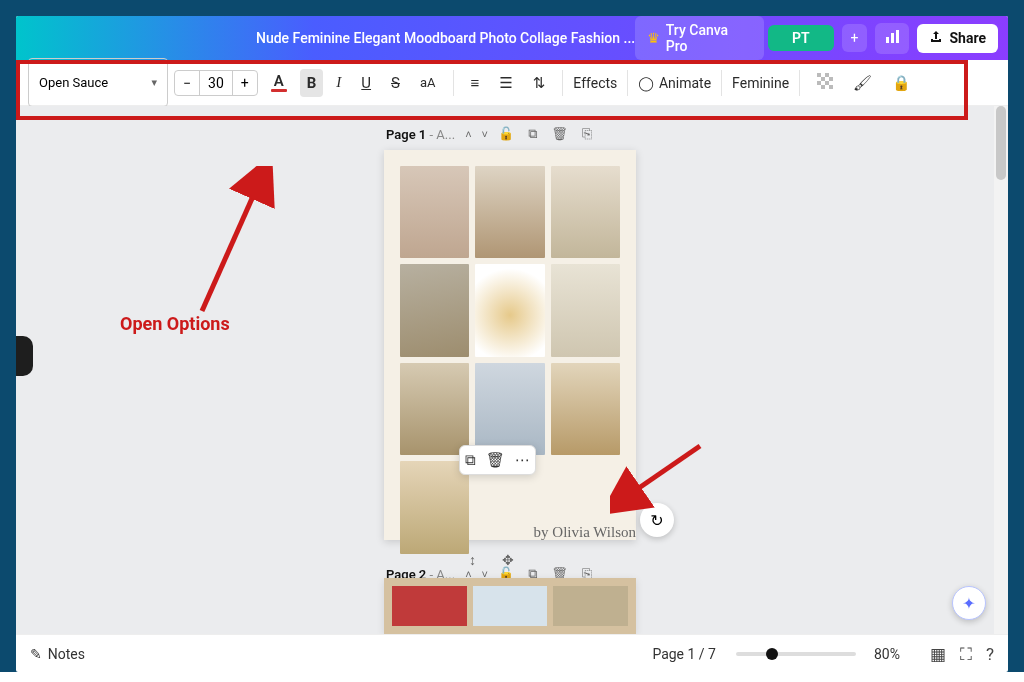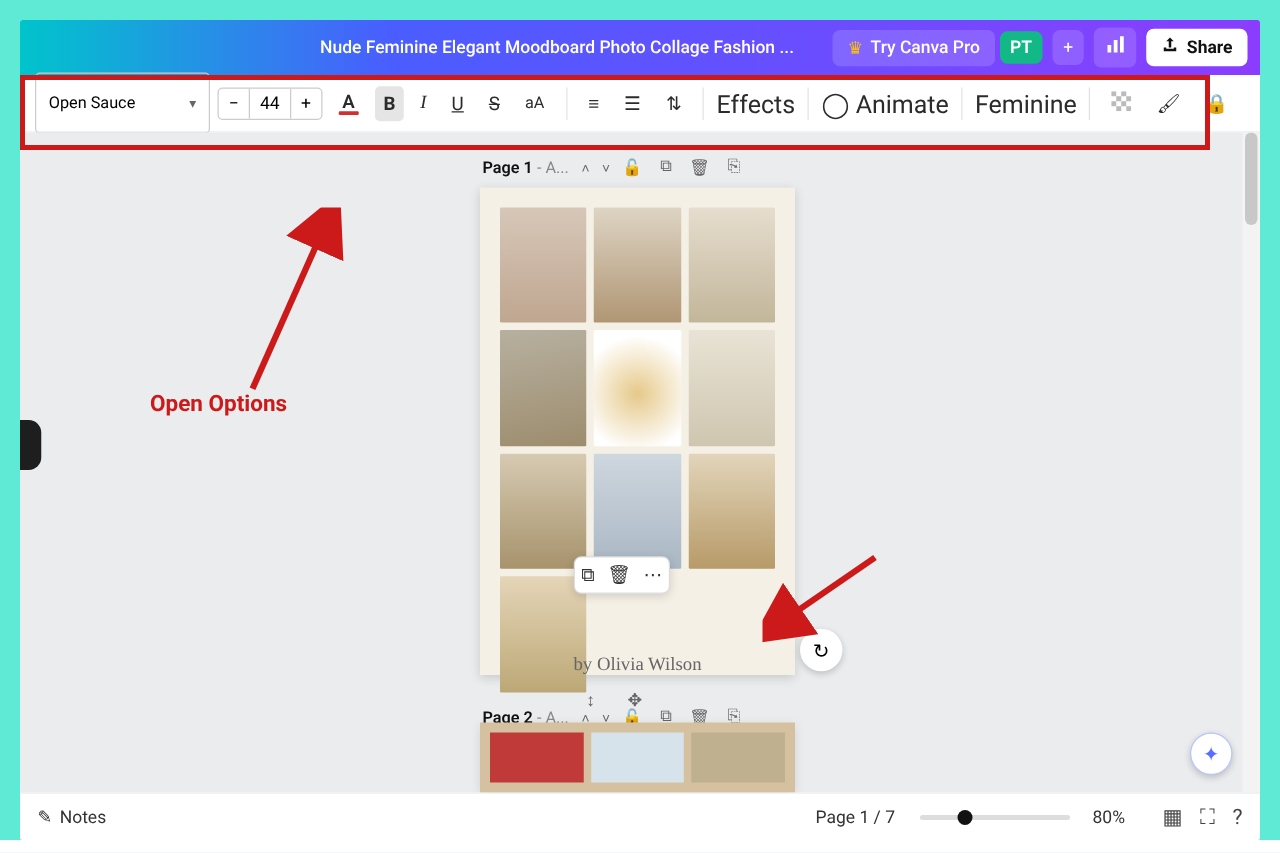--- a/index.html
+++ b/index.html
@@ -1,42 +1,42 @@
 <!DOCTYPE html>
 <html><head>
 <meta charset="utf-8">
 <style>
   html,body{margin:0;padding:0;font-family:-apple-system,BlinkMacSystemFont,"Segoe UI",Roboto,Arial,sans-serif;box-sizing:border-box}
   *,*::before,*::after{box-sizing:inherit}
-  .frame{width:1024px;height:672px;background:#5eead4;position:relative;overflow:hidden}
+  .frame{width:1024px;height:672px;background:#0c4a6e;position:relative;overflow:hidden}
   .app{position:absolute;left:16px;top:16px;right:16px;bottom:0;background:#fff;border-radius:2px;overflow:hidden;display:flex;flex-direction:column}
 
   
   .topbar{height:44px;background:linear-gradient(90deg,#00c4cc 0%,#4a5dff 30%,#8b3dff 100%);display:flex;align-items:center;color:#fff;padding:0 10px;font-size:14px}
   .title{margin-left:230px;font-weight:500;white-space:nowrap}
   .spacer{flex:1}
   .try{display:flex;align-items:center;gap:6px;background:rgba(255,255,255,0.15);padding:6px 12px;border-radius:6px;font-weight:500;cursor:pointer}
   .crown{color:#ffc107}
-  .pt{background:#12b886;border-radius:6px;padding:5px 8px;font-weight:600;margin-left:4px;display:flex;align-items:center;gap:4px;cursor:pointer}
+  .pt{background:#12b886;border-radius:6px;padding:5px 24px;font-weight:600;margin-left:4px;display:flex;align-items:center;gap:4px;cursor:pointer}
   .plusbtn{padding:5px 9px}
   .iconbtn{background:rgba(255,255,255,0.15);border-radius:6px;padding:6px 9px;margin-left:8px;display:flex;align-items:center;cursor:pointer}
   .share{background:#fff;color:#111;display:flex;align-items:center;gap:6px;border-radius:6px;padding:6px 12px;font-weight:700;margin-left:8px;cursor:pointer}
 
   
   .toolbar-wrap{position:relative}
   .toolbar{height:46px;display:flex;align-items:center;gap:6px;padding:0 12px;border-bottom:1px solid #eee}
   .redbox{position:absolute;left:0;right:40px;top:0;bottom:-14px;border:4px solid #cc1a1a;pointer-events:none;z-index:5}
   .font-sel{display:flex;align-items:center;gap:4px;border:1px solid #ccc;border-radius:4px;padding:16px 10px;cursor:pointer;min-width:140px;font-size:13px}
   .size-grp{display:flex;align-items:center;border:1px solid #ccc;border-radius:4px;overflow:hidden}
   .size-grp>*{padding:4px 8px;font-size:14px;cursor:pointer}
   .size-grp .val{border-left:1px solid #ccc;border-right:1px solid #ccc;min-width:30px;text-align:center}
   .tbtn{padding:5px 7px;border-radius:4px;cursor:pointer;color:#2b2b2b;font-size:15px;display:flex;align-items:center;justify-content:center}
   .tbtn.active{background:#e5e5e5}
   .divider{width:1px;height:26px;background:#e3e3e3;margin:0 4px}
-  .tlabel{cursor:pointer;font-size:20px;color:#2b2b2b}
+  .tlabel{cursor:pointer;font-size:14px;color:#2b2b2b}
   .anim{display:flex;align-items:center;gap:5px}
 
   
   .canvas-area{flex:1;background:#ebecee;position:relative;overflow:hidden}
   .page-label{position:absolute;left:370px;display:flex;align-items:center;gap:10px;color:#555;font-size:13px}
   .pg-title{color:#111;font-weight:600}
   .pg-sub{color:#888}
   .mini-icons{display:flex;gap:14px;color:#666}
   .mini-icons span{cursor:pointer}
   .page-label.p1{top:20px}
@@ -52,21 +52,21 @@
   .c5{background:radial-gradient(circle at 50% 55%,#e6c98a,#fff 75%)}
   .c6{background:linear-gradient(#e8e3d5,#cfc6b0)}
   .c7{background:linear-gradient(#d6cab2,#a7936c)}
   .c8{background:linear-gradient(#cfd7df,#a9b7c4)}
   .c9{background:linear-gradient(#e2d5bb,#b79a68)}
   .c10{background:linear-gradient(#e5d5b8,#bca876)}
 
   .text-sel{position:absolute;left:380px;top:394px;width:228px;height:20px;border:1px solid #7a4dff;background:rgba(255,255,255,.2)}
   .handle{position:absolute;width:12px;height:12px;border-radius:50%;background:#fff;border:1px solid #7a4dff;left:-6px;top:4px}
   .decor{position:absolute;width:100%;text-align:center;top:1px;font-size:10px;letter-spacing:2px;color:#2a2a2a;font-weight:500}
-  .byline{position:absolute;left:368px;top:418px;width:252px;text-align:center;font-family:"Brush Script MT",cursive;color:#666;font-size:15px}
+  .byline{position:absolute;left:368px;top:418px;width:252px;text-align:right;font-family:"Brush Script MT",cursive;color:#666;font-size:15px}
   .float-tools{position:absolute;left:443px;top:339px;background:#fff;border:1px solid #ddd;border-radius:6px;display:flex;padding:5px;gap:10px;box-shadow:0 2px 8px rgba(0,0,0,.15);z-index:6}
   .float-tools span{cursor:pointer;font-size:15px;color:#333}
   .circle-btn{position:absolute;width:34px;height:34px;border-radius:50%;background:#fff;box-shadow:0 2px 6px rgba(0,0,0,.2);display:flex;align-items:center;justify-content:center;cursor:pointer}
   .comment{left:624px;top:397px}
   .ai{left:936px;top:480px;border:1px solid #b8c4ff}
   .grab{position:absolute;left:-1px;top:230px;width:18px;height:40px;background:#1e1e1e;border-radius:0 10px 10px 0}
 
   .below{position:absolute;left:453px;top:446px;display:flex;gap:26px;color:#666}
   .below span{cursor:pointer;font-size:14px}
 
@@ -138,21 +138,21 @@
     <div class="toolbar-wrap">
       <div class="redbox"></div>
       <div class="toolbar">
         <div class="font-sel">
           <span>Open Sauce</span>
           <span style="flex:1"></span>
           <span class="chev">▾</span>
         </div>
         <div class="size-grp">
           <span>−</span>
-          <span class="val">44</span>
+          <span class="val">30</span>
           <span>+</span>
         </div>
         <div class="tbtn">
           <span style="display:flex;flex-direction:column;align-items:center;line-height:1">
             <span style="font-weight:600">A</span>
               <span style="display:block;width:16px;height:3px;background:#d32f2f;border-radius:1px"></span>
           </span>
         </div>
         <div class="tbtn active">
             <b>B</b>

